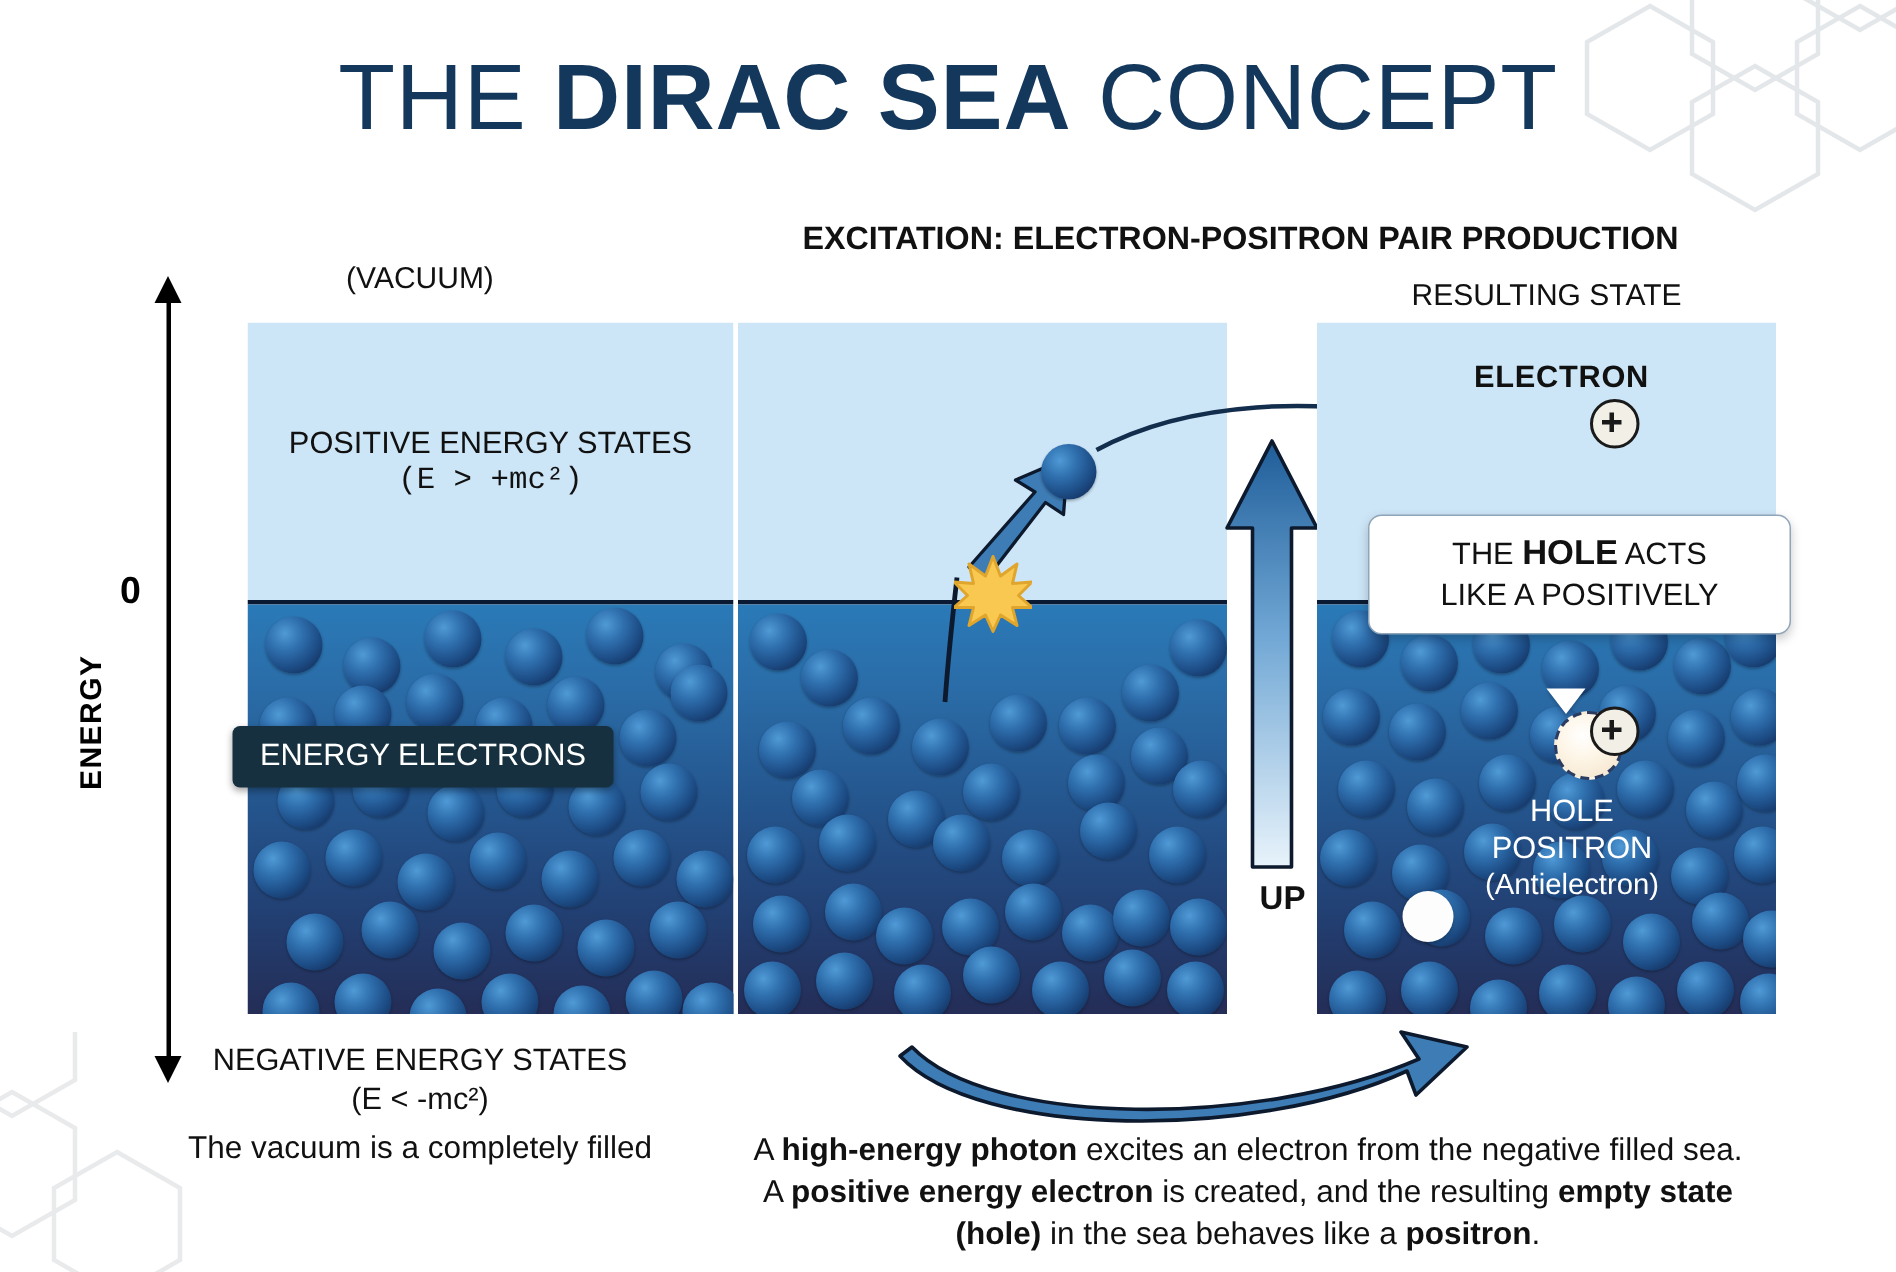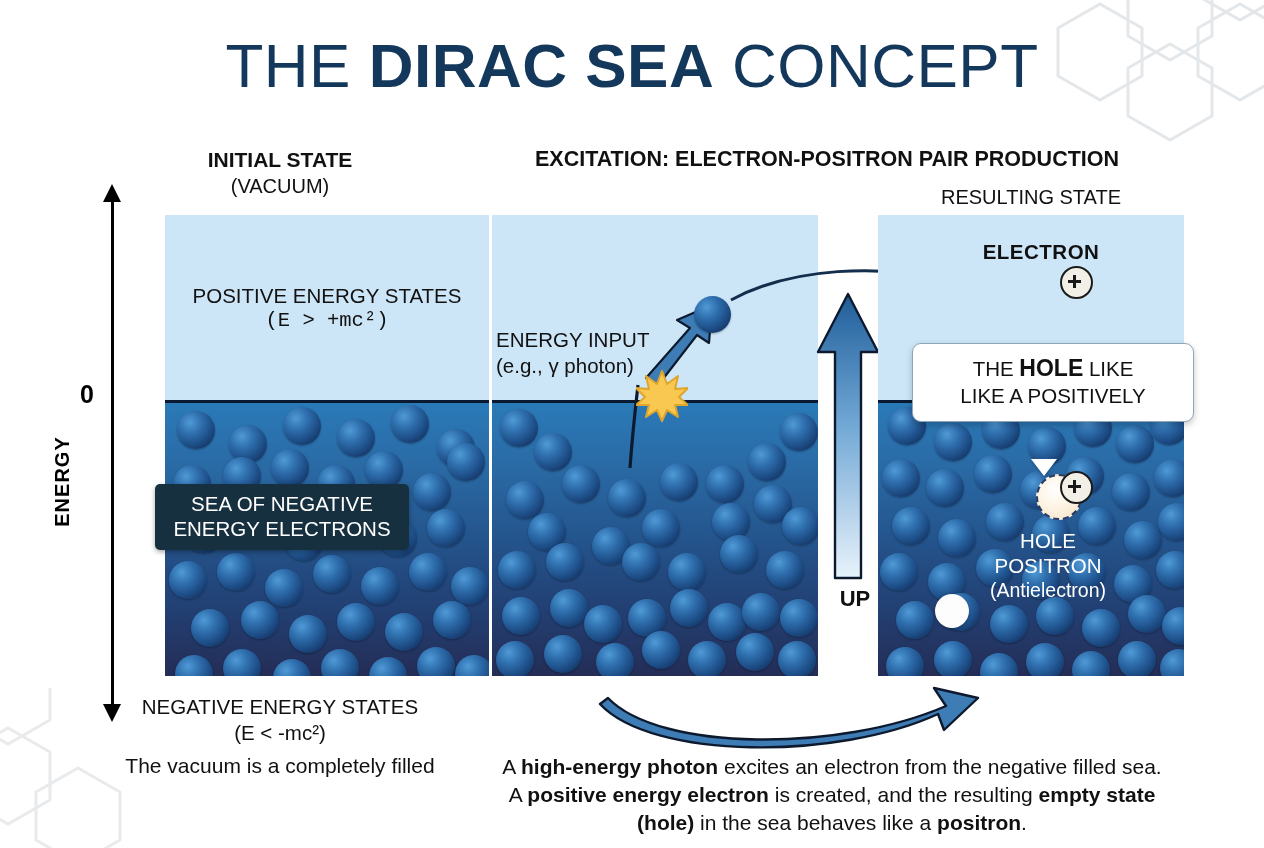--- a/index.html
+++ b/index.html
@@ -140,21 +140,20 @@
       <polygon points="118,80 160,104 160,152 118,176 76,152 76,104"></polygon>
       <polygon points="118,164 160,188 160,236 118,260 76,236 76,188"></polygon>
       <polygon points="-22,120 20,144 20,192 -22,216 -64,192 -64,144"></polygon>
     </g>
   </svg>
 
   <div id="title">
     <span>THE </span><span class="b">DIRAC SEA</span><span> CONCEPT</span>
   </div>
 
-  <div class="col-head" id="head-left">INITIAL STATE</div>
   <div class="col-head" id="head-left-sub">(VACUUM)</div>
   <div class="col-head" id="head-mid">EXCITATION: ELECTRON-POSITRON PAIR PRODUCTION</div>
   <div class="col-head" id="head-right">RESULTING STATE</div>
 
   <div id="axis-arrow-up"></div>
   <div id="axis-line"></div>
   <div id="axis-arrow-dn"></div>
   <div id="axis-zero">0</div>
   <div id="axis-label">ENERGY</div>
 
@@ -202,21 +201,20 @@
           <div class="ball" style="left: 204px; top: 254px; width: 38px; height: 38px;"></div>
           <div class="ball" style="left: 252px; top: 244px; width: 38px; height: 38px;"></div>
           <div class="ball" style="left: 290px; top: 252px; width: 38px; height: 38px;"></div>
         </div>
     </div>
     <div class="pos-states" id="pos-l1" style="position:absolute;top:68px;">POSITIVE ENERGY STATES</div>
     <div class="pos-states" id="pos-l2" style="position:absolute;top:93px;">(E &gt; +mc²)</div>
   </div>
 
   <div id="sea-label">
-    <div>SEA OF NEGATIVE</div>
     <div>ENERGY ELECTRONS</div>
   </div>
 
   <div id="neg-states">
     <div>NEGATIVE ENERGY STATES</div>
     <div>(E &lt; -mc²)</div>
   </div>
 
   <div id="left-caption">
     <div>The vacuum is a completely filled</div>
@@ -301,24 +299,20 @@
         <stop offset="45%" stop-color="#6fa6d4"></stop>
         <stop offset="100%" stop-color="#e8f3fb"></stop>
       </linearGradient>
     </defs>
     <g>
       <path d="M848,294 L878,352 L861,352 L861,578 L835,578 L835,352 L818,352 Z" fill="url(#upgrad)" stroke="#0d1a2e" stroke-width="2.4" stroke-linejoin="round"></path>
     </g>
   </svg>
   <div id="up-label">UP</div>
 
-  <div id="energy-input">
-    <div>ENERGY INPUT</div>
-    <div>(e.g., γ photon)</div>
-  </div>
 
   <div class="panel" id="panel-right">
     <div class="sky" style="height:186px;"></div>
     <div class="surface" style="top:185px;"></div>
     <div class="sea" style="top:188px;height:273px;">
       <div id="balls-right">
           <div class="ball" style="left: 10px; top: 4px; width: 38px; height: 38px;"></div>
           <div class="ball" style="left: 56px; top: 20px; width: 38px; height: 38px;"></div>
           <div class="ball" style="left: 104px; top: 8px; width: 38px; height: 38px;"></div>
           <div class="ball" style="left: 150px; top: 24px; width: 38px; height: 38px;"></div>
@@ -371,21 +365,21 @@
   <div class="plus-badge" style="left:1060px;top:471px;"></div>
   <div class="white-ball" style="left:935px;top:594px;width:34px;height:34px;"></div>
 
   <div id="hole-label">
     <div>HOLE</div>
     <div>POSITRON</div>
     <div class="sm">(Antielectron)</div>
   </div>
 
   <div id="callout">
-    <div><span>THE </span><span class="b">HOLE</span><span> LIKE</span></div>
+    <div><span>THE </span><span class="b">HOLE</span><span> ACTS</span></div>
     <div>LIKE A POSITIVELY</div>
   </div>
   <div id="callout-tail"></div>
 
   <div id="bottom-caption">
     <div><span>A </span><span class="b">high-energy photon</span><span> excites an electron from the negative filled sea.</span></div>
     <div><span>A </span><span class="b">positive energy electron</span><span> is created, and the resulting </span><span class="b">empty state</span></div>
     <div><span class="b">(hole)</span><span> in the sea behaves like a </span><span class="b">positron</span><span>.</span></div>
   </div>
 

